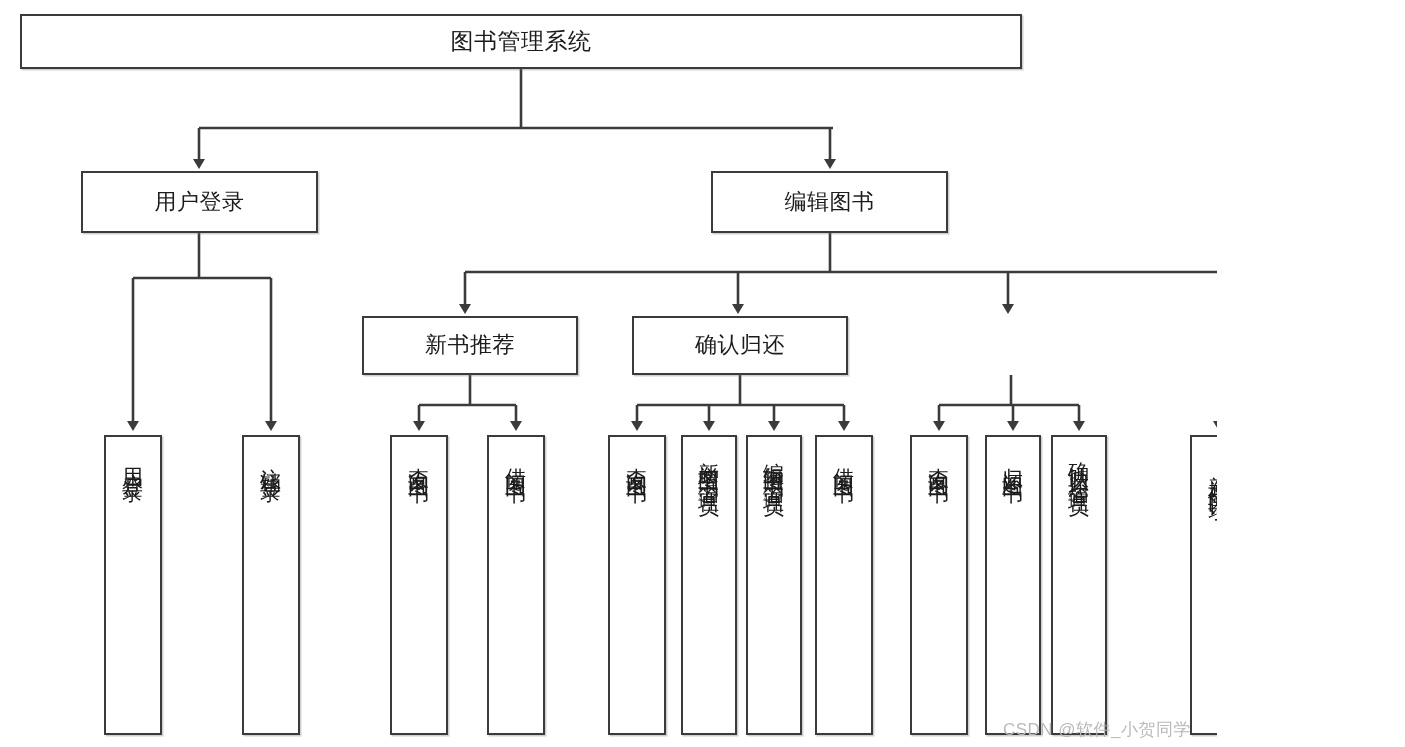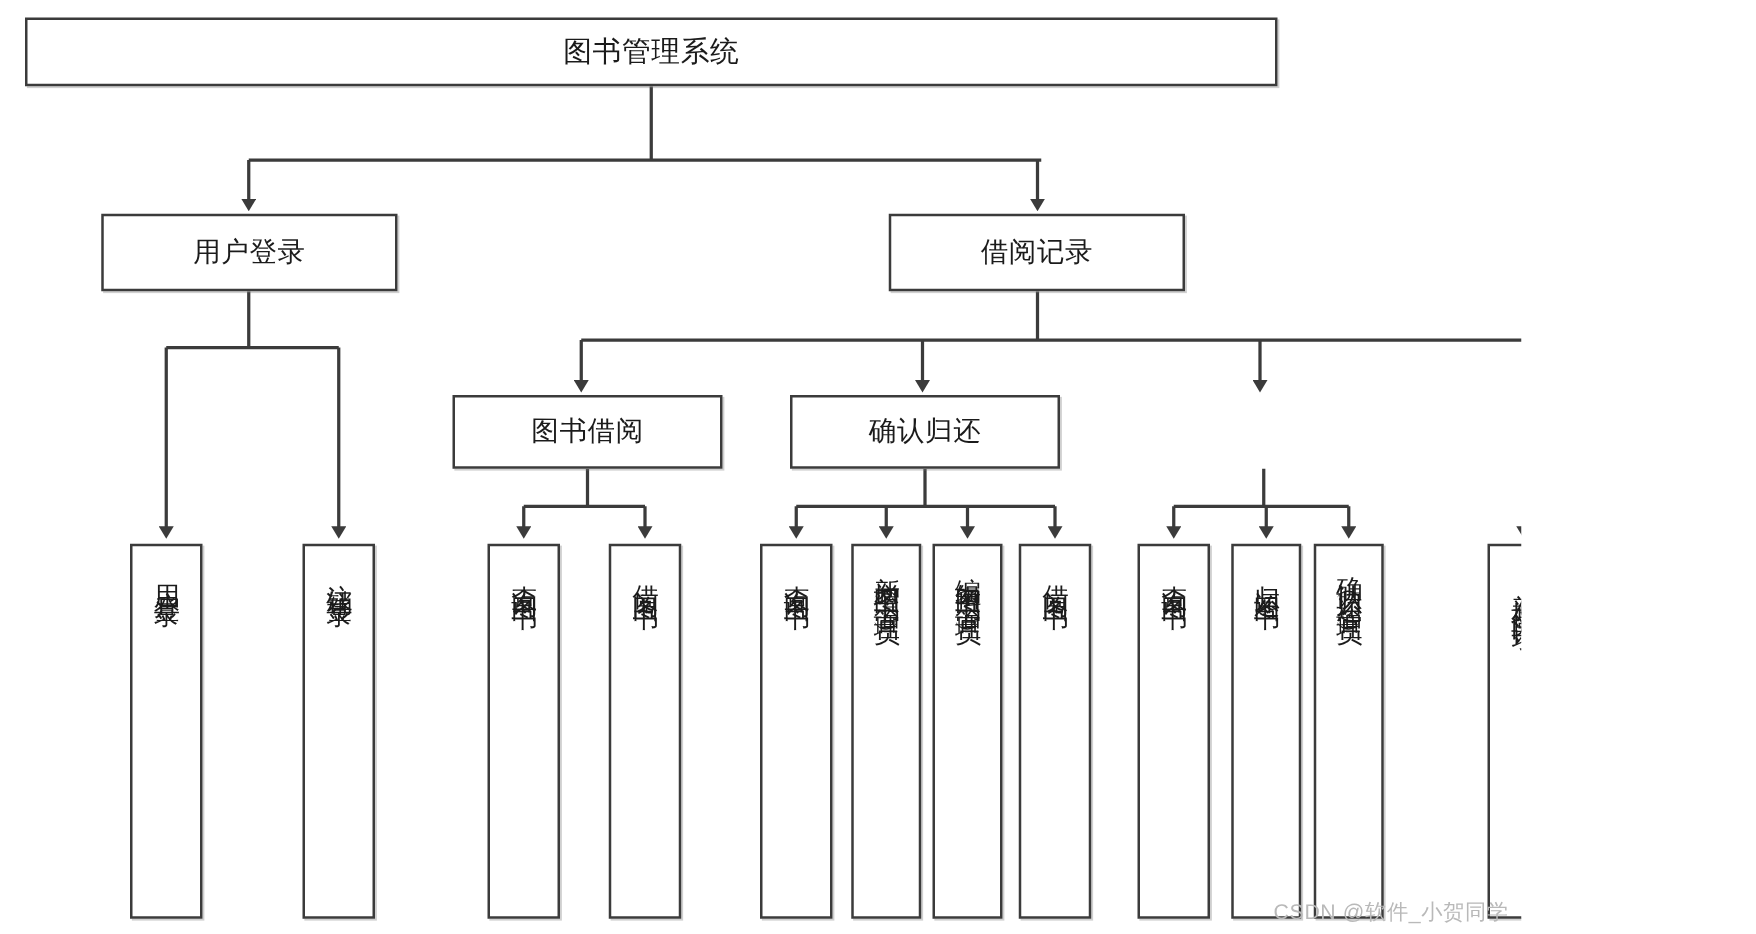--- a/index.html
+++ b/index.html
@@ -59,21 +59,21 @@
   .node.vert .label {
     writing-mode: vertical-rl;
     text-orientation: upright;
     font-size: 21px;
     line-height: 1.0;
     letter-spacing: 5px;
     white-space: nowrap;
   }
   .watermark {
     position: absolute;
-    right: 10px;
+    right: 26px;
     bottom: 6px;
     font-size: 17px;
     color: #b9b9b9;
     letter-spacing: 0.5px;
     white-space: nowrap;
     font-family: "Liberation Sans", "DejaVu Sans", sans-serif;
   }
 </style>
 </head>
 <body>
@@ -132,25 +132,25 @@
 
   <div class="node horiz root" style="left:20px; top:14px; width:1002px; height:55px;">
     <span class="label">图书管理系统</span>
   </div>
 
   <div class="node horiz" style="left:81px; top:171px; width:237px; height:62px;">
     <span class="label">用户登录</span>
   </div>
 
   <div class="node horiz" style="left:711px; top:171px; width:237px; height:62px;">
-    <span class="label">借阅记录</span>
+    <span class="label">编辑图书</span>
   </div>
 
   <div class="node horiz" style="left:362px; top:316px; width:216px; height:59px;">
-    <span class="label">图书借阅</span>
+    <span class="label">新书推荐</span>
   </div>
 
   <div class="node horiz" style="left:632px; top:316px; width:216px; height:59px;">
     <span class="label">确认归还</span>
   </div>
 
 
 
   <div class="node vert" style="left:104px; top:435px; width:58px; height:300px;">
     <span class="label">用户登录</span>

